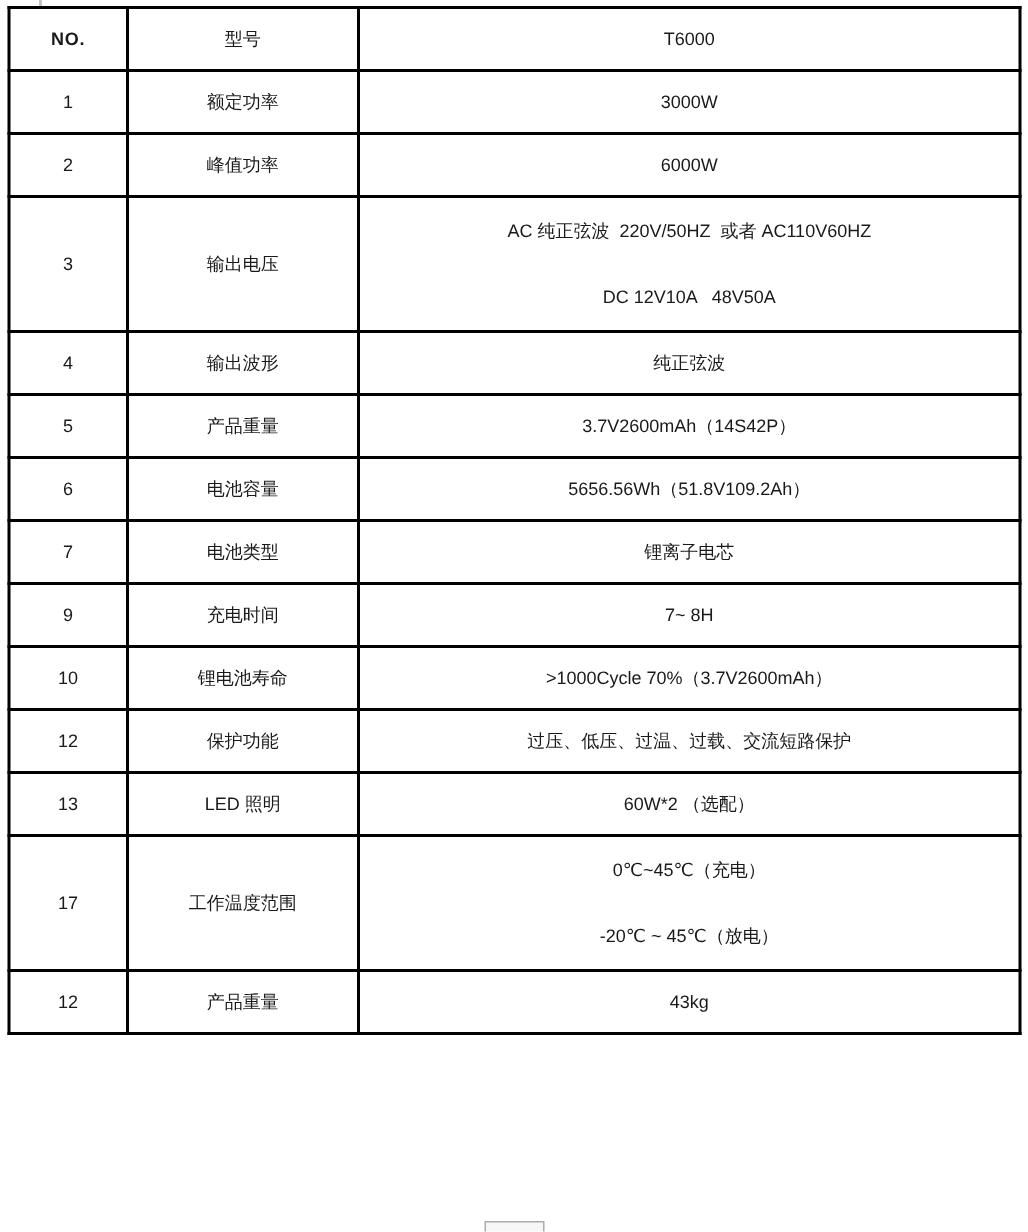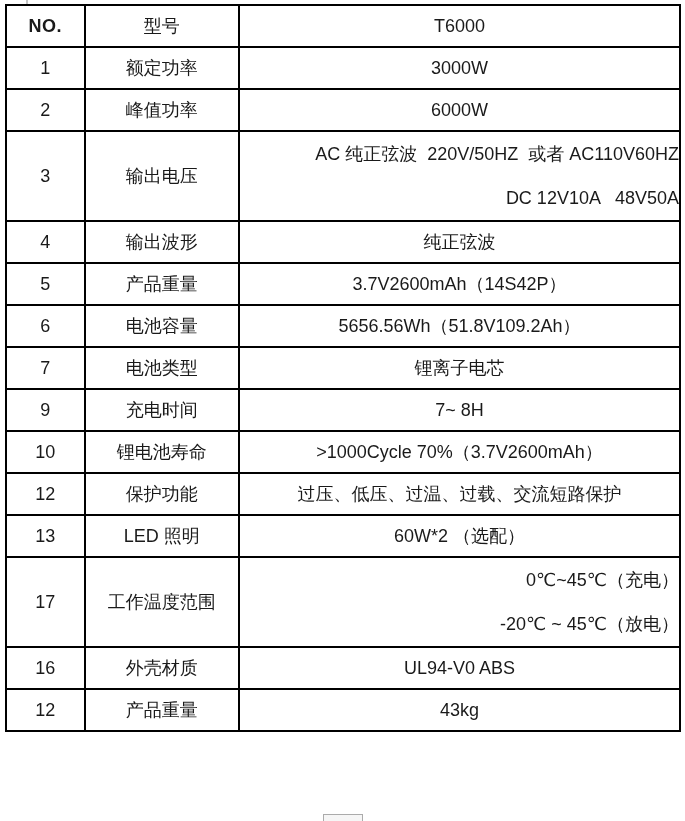--- a/index.html
+++ b/index.html
@@ -20,36 +20,35 @@
     left: 5px;
     top: 4px;
     width: 676px;
     border-collapse: collapse;
     table-layout: fixed;
   }
   .spec-table td {
     border: 2px solid #000000;
     text-align: center;
     vertical-align: middle;
-    font-size: 18px;
+    font-size: 12px;
     padding: 0;
     overflow: hidden;
   }
   .col-no    { width: 78px; }
   .col-label { width: 153px; }
   .col-value { width: 437px; margin-left: 44px; }
   .header-row { height: 42px; }
   .header-row .col-no { font-weight: 700; letter-spacing: 0.5px; }
   .row  { height: 42px; }
   .row.tall { height: 88px; }
   .ln { white-space: pre-wrap; }
   .row.tall .ln {
     height: 44px;
     line-height: 44px;
-    text-align: right;
   }
   
   .ruler-tick {
     position: absolute;
     left: 26px;
     top: 0;
     width: 2px;
     height: 4px;
     background: #c4c4c4;
   }
@@ -163,27 +162,20 @@
       </tr>
       <tr class="row tall">
         <td class="col-no">17</td>
         <td class="col-label">工作温度范围</td>
         <td class="col-value">
           <div class="ln">0℃~45℃（充电）</div>
           <div class="ln">-20℃ ~ 45℃（放电）</div>
         </td>
       </tr>
       <tr class="row">
-        <td class="col-no">16</td>
-        <td class="col-label">外壳材质</td>
-        <td class="col-value">
-          <div class="ln">UL94-V0 ABS</div>
-        </td>
-      </tr>
-      <tr class="row">
         <td class="col-no">12</td>
         <td class="col-label">产品重量</td>
         <td class="col-value">
           <div class="ln">43kg</div>
         </td>
       </tr>
     </tbody>
 </table>
 
 <div class="selection-handle"></div>

